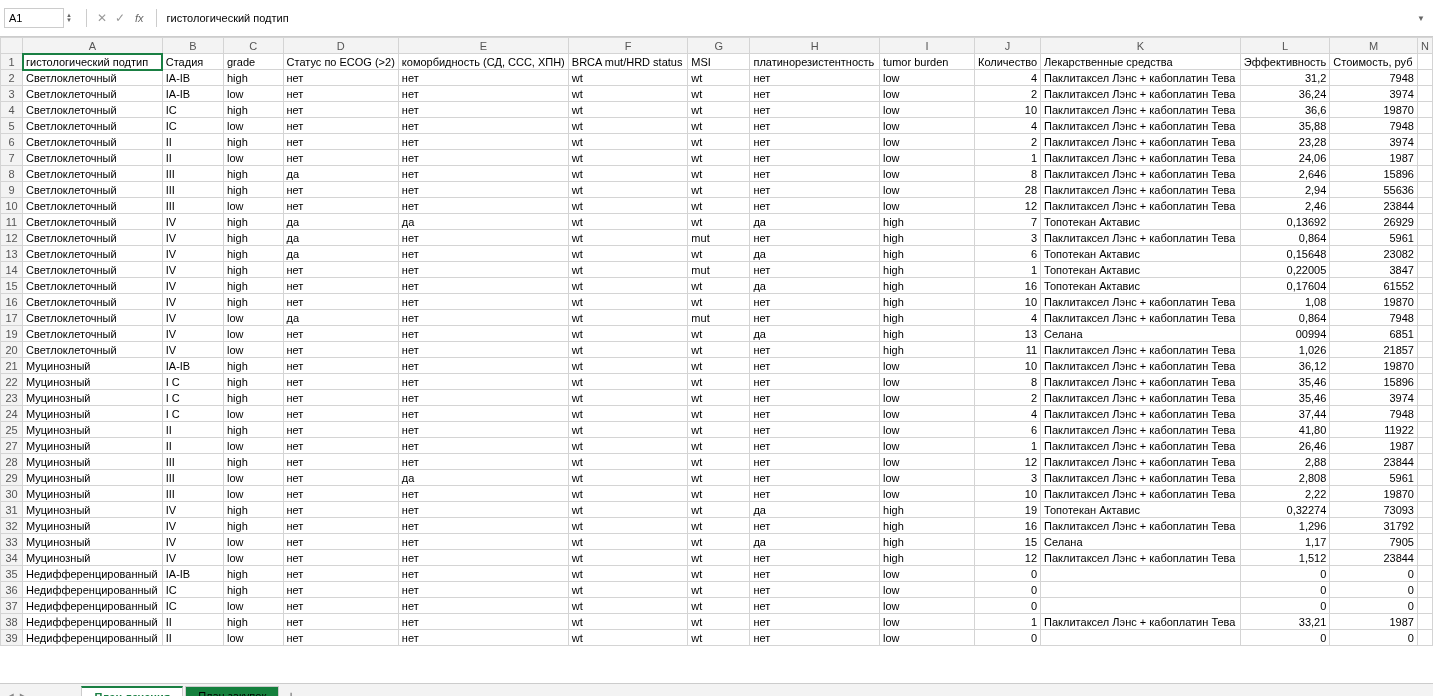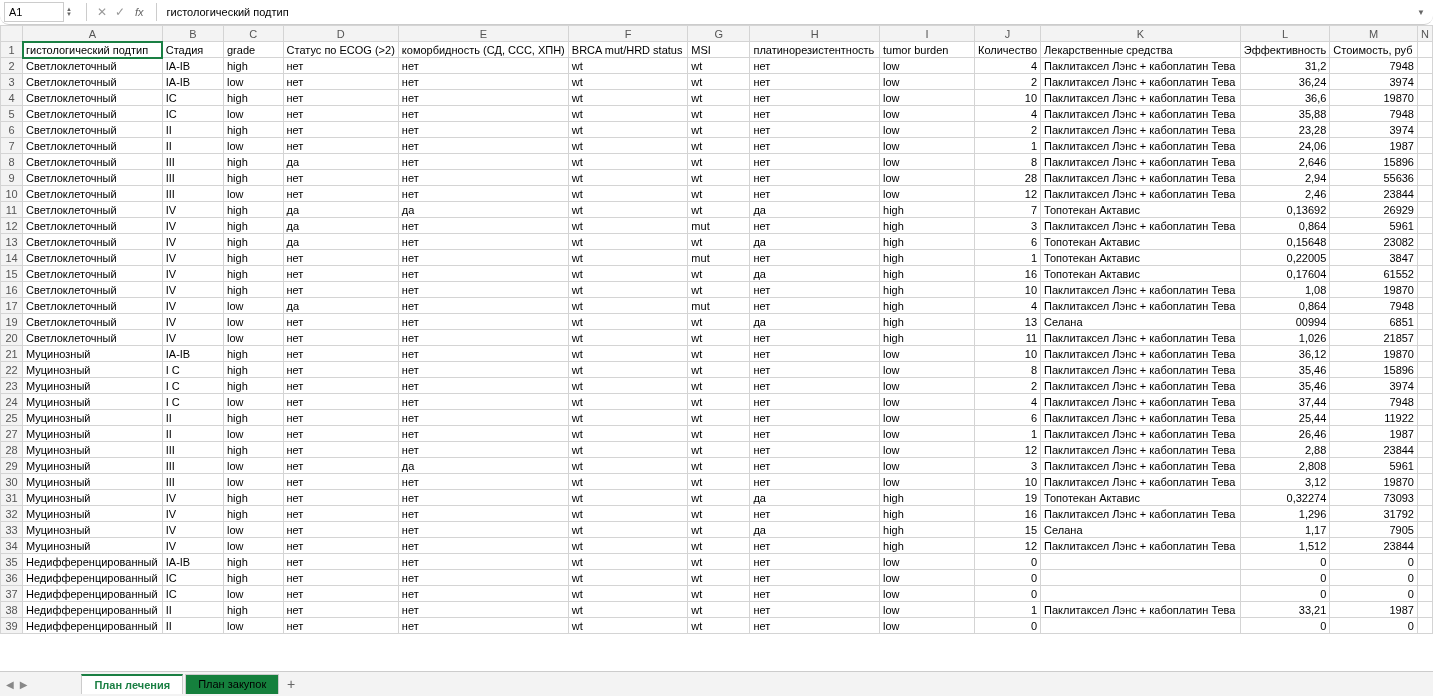--- a/index.html
+++ b/index.html
@@ -1,18 +1,18 @@
 <!DOCTYPE html>
 <html><head>
 <meta charset="utf-8">
 <style>
 * { box-sizing: border-box; margin: 0; padding: 0; }
 body { font-family: Arial, sans-serif; font-size: 11px; background: #fff; overflow: hidden; }
 
-.formula-bar { height: 25px; border-bottom: 1px solid #ccc; display: flex; align-items: center; background: #fff; border-radius: 9px; }
+.formula-bar { height: 37px; border-bottom: 1px solid #ccc; display: flex; align-items: center; background: #fff; }
 .name-box { width: 60px; height: 20px; border: 1px solid #ccc; margin-left: 4px; padding: 2px 4px; font-size: 11px; display: flex; align-items: center; }
 .name-arrows { display: flex; flex-direction: column; margin-left: 2px; margin-right: 8px; }
 .name-arrows span { font-size: 6px; line-height: 5px; color: #666; cursor: pointer; }
 .fb-divider { width: 1px; height: 18px; background: #ccc; margin: 0 6px; }
 .fb-btn { width: 18px; height: 18px; display: flex; align-items: center; justify-content: center; color: #999; font-size: 12px; }
 .fb-fx { font-style: italic; font-size: 11px; color: #666; margin: 8px 6px; }
 .fb-input { flex: 1; padding: 2px 4px; font-size: 11px; border: none; outline: none; }
 .fb-expand { width: 16px; color: #666; font-size: 8px; text-align: center; margin-right: 4px; }
 
 .sheet-container { position: relative; height: 646px; overflow: auto; }
@@ -484,21 +484,21 @@
           <td>II</td>
           <td>high</td>
           <td>нет</td>
           <td>нет</td>
           <td>wt</td>
           <td>wt</td>
           <td>нет</td>
           <td>low</td>
           <td class="num">6</td>
           <td>Паклитаксел Лэнс + кабоплатин Тева</td>
-          <td class="num">25,44</td>
+          <td class="num">41,80</td>
           <td class="num">11922</td>
           <td></td>
         </tr>
         <tr>
           <td class="row-hdr">27</td>
           <td>Муцинозный</td>
           <td>II</td>
           <td>low</td>
           <td>нет</td>
           <td>нет</td>
@@ -552,21 +552,21 @@
           <td>III</td>
           <td>low</td>
           <td>нет</td>
           <td>нет</td>
           <td>wt</td>
           <td>wt</td>
           <td>нет</td>
           <td>low</td>
           <td class="num">10</td>
           <td>Паклитаксел Лэнс + кабоплатин Тева</td>
-          <td class="num">3,12</td>
+          <td class="num">2,22</td>
           <td class="num">19870</td>
           <td></td>
         </tr>
         <tr>
           <td class="row-hdr">31</td>
           <td>Муцинозный</td>
           <td>IV</td>
           <td>high</td>
           <td>нет</td>
           <td>нет</td>

